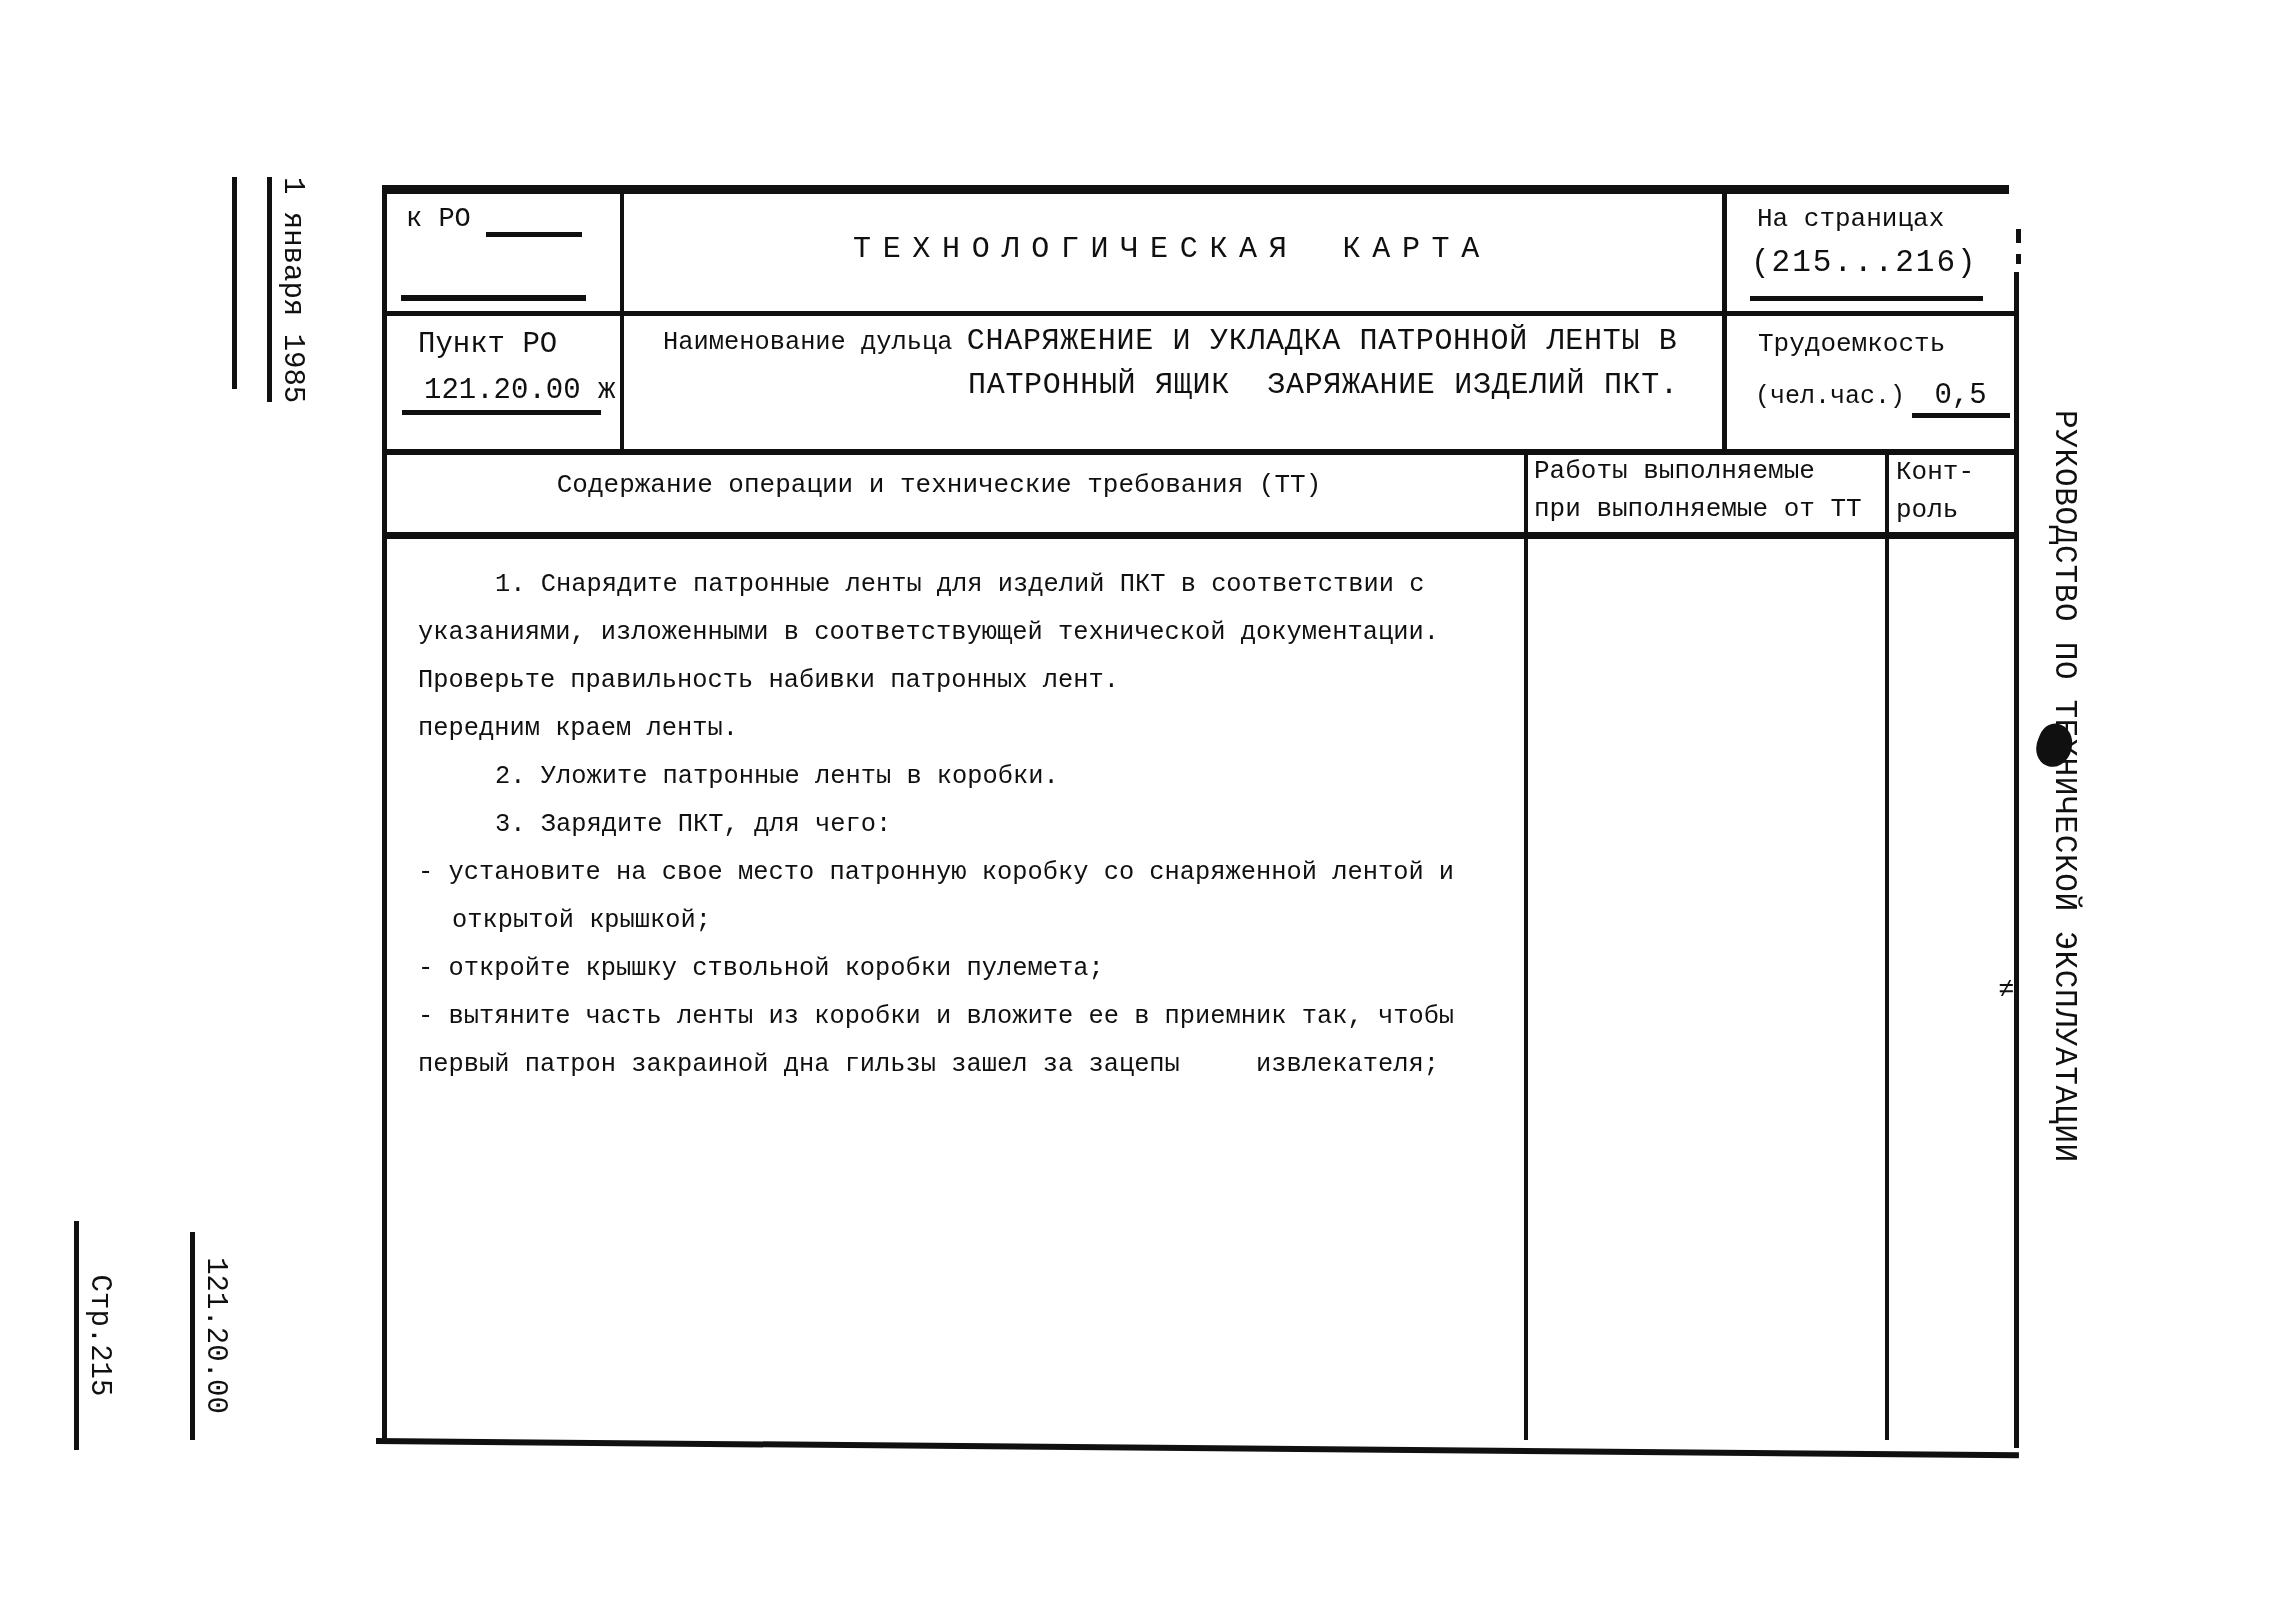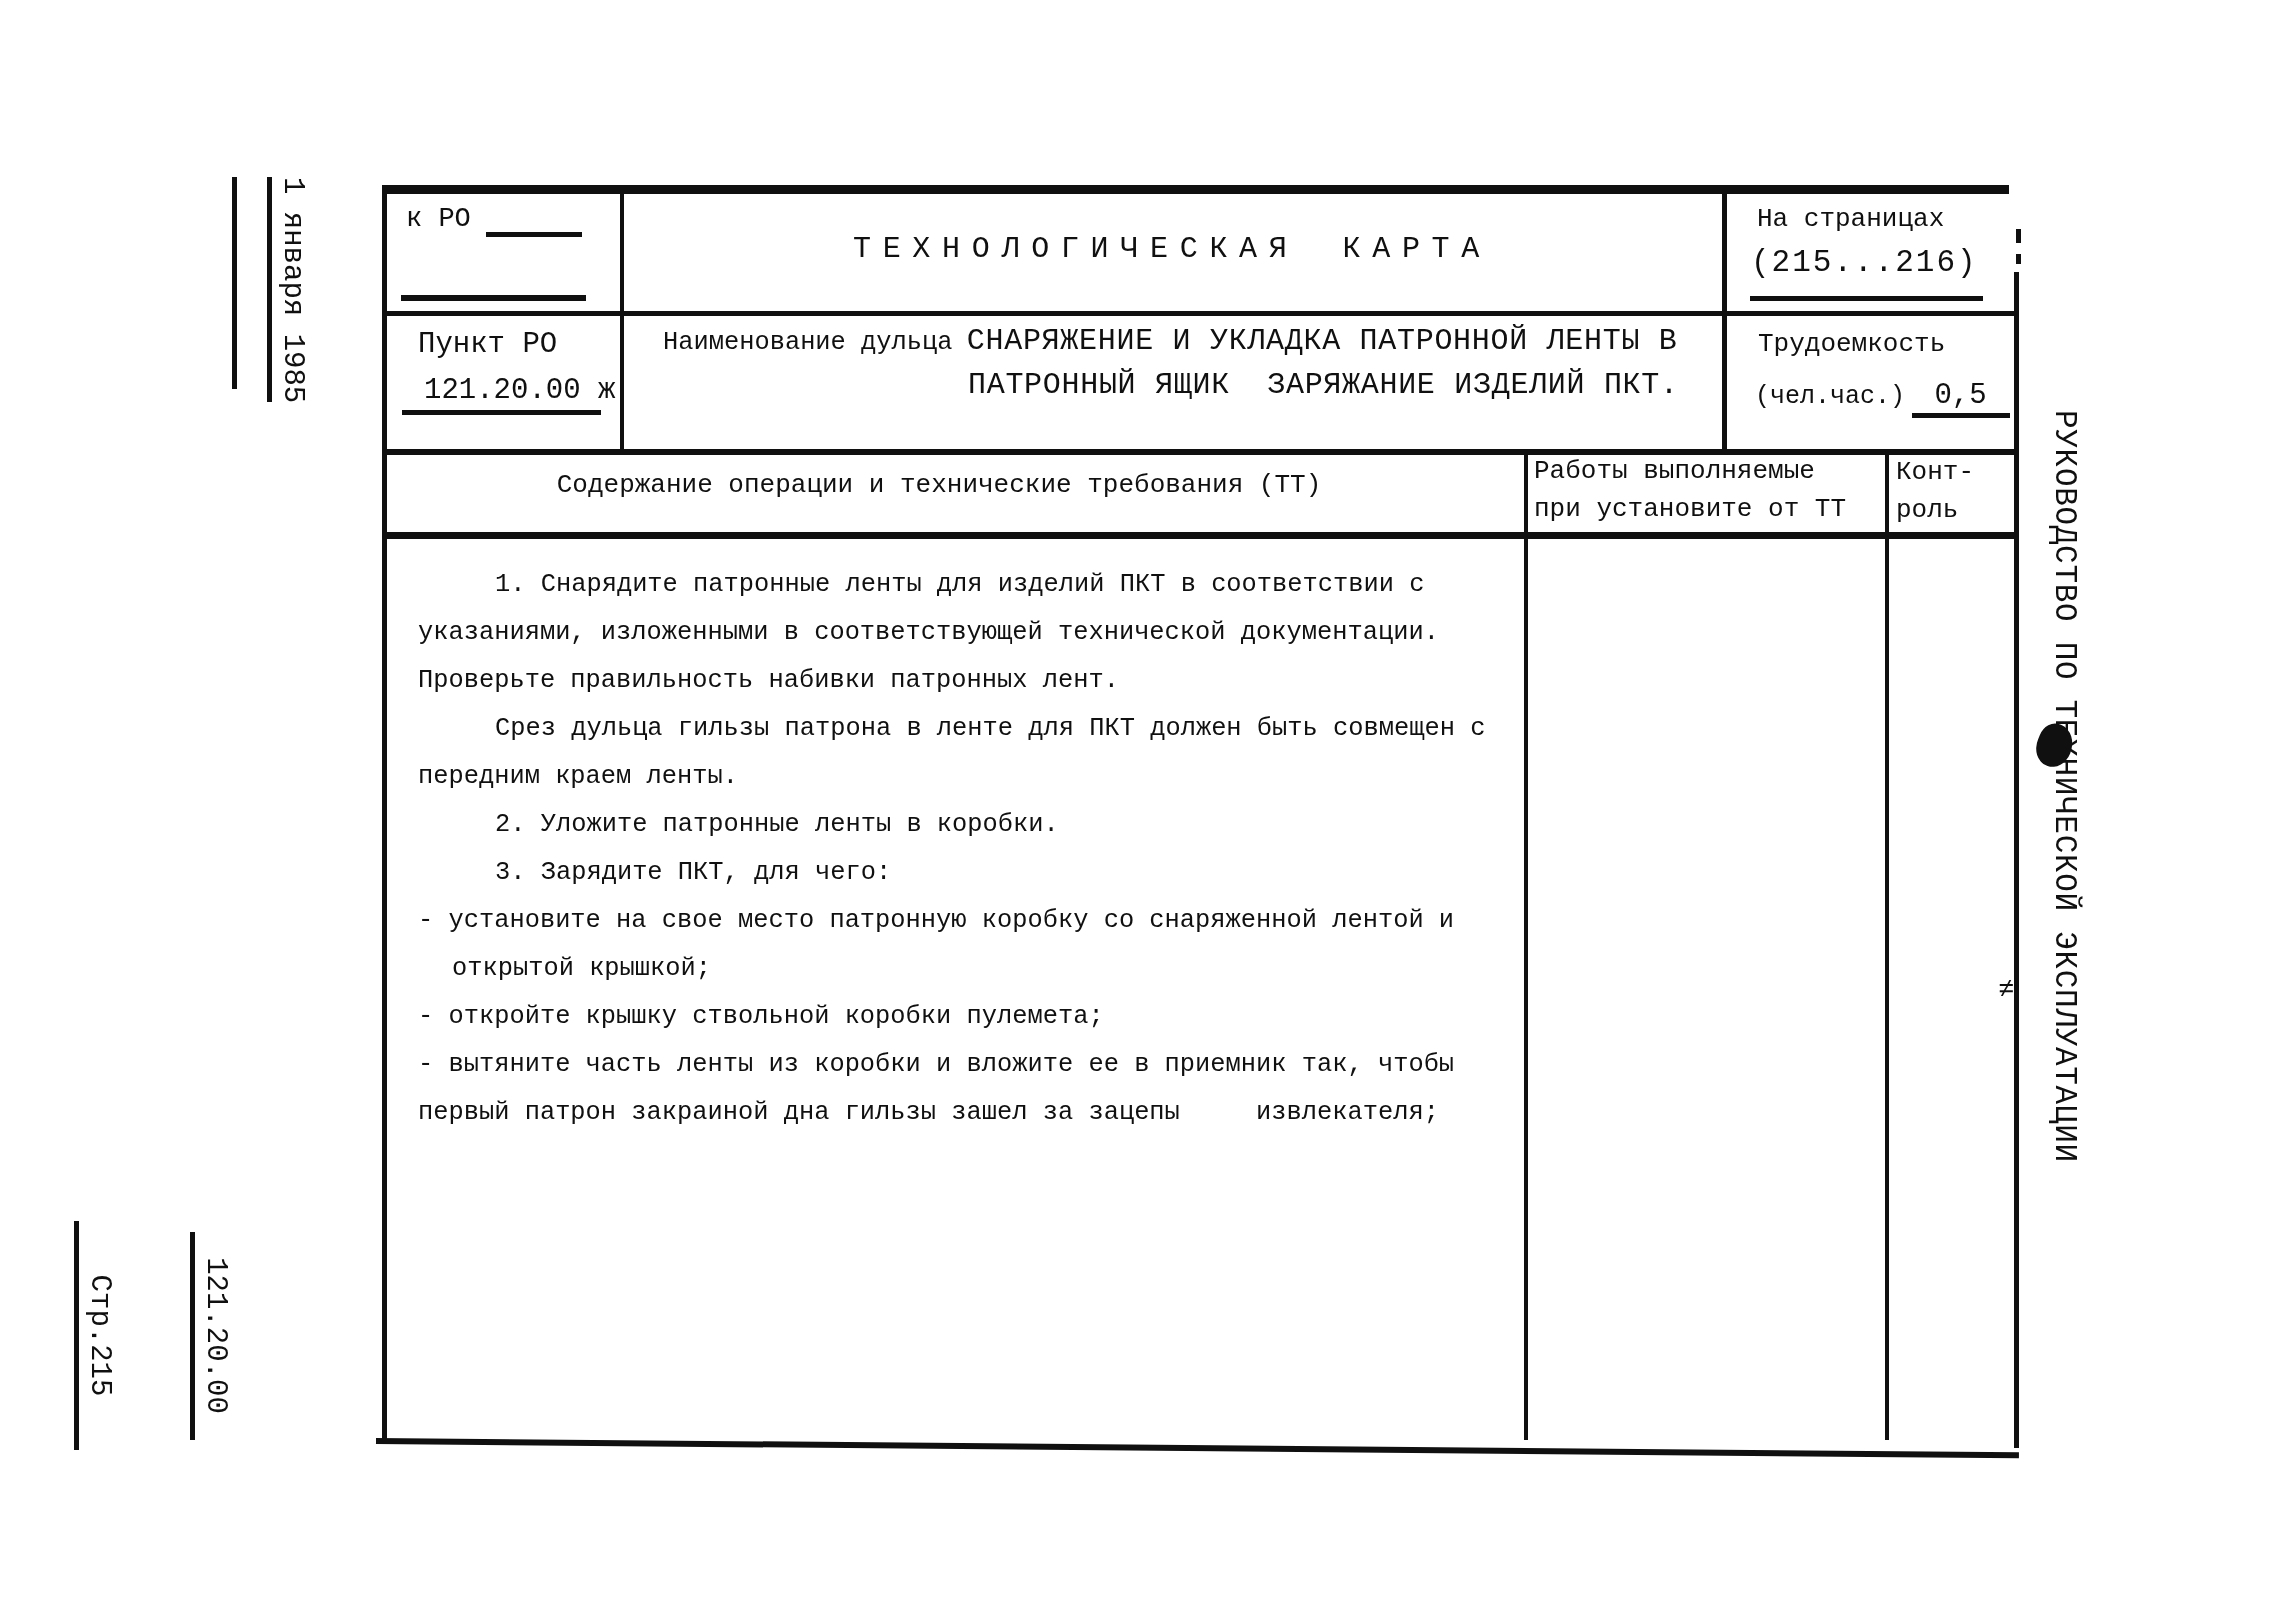--- a/index.html
+++ b/index.html
@@ -90,29 +90,28 @@
       <span class="work-caps">СНАРЯЖЕНИЕ И УКЛАДКА ПАТРОННОЙ ЛЕНТЫ В</span>
     </div>
     <div class="work-l2 work-caps">ПАТРОННЫЙ ЯЩИК  ЗАРЯЖАНИЕ ИЗДЕЛИЙ ПКТ.</div>
   </div>
 
   <div class="t labor-label">Трудоемкость</div>
   <div class="t labor-line2"><span>(чел.час.)</span><span class="labor-value">0,5</span></div>
 
   <div class="t colhead1">Содержание операции и технические требования (ТТ)</div>
   <div class="t colhead2a">Работы выполняемые</div>
-  <div class="t colhead2b">при установите от ТТ</div>
+  <div class="t colhead2b">при выполняемые от ТТ</div>
   <div class="t colhead3a">Конт-</div>
   <div class="t colhead3b">роль</div>
 
   <div class="bodytext">
       <div class="bline ind1">1. Снарядите патронные ленты для изделий ПКТ в соответствии с</div>
       <div class="bline ind0">указаниями, изложенными в соответствующей технической документации.</div>
       <div class="bline ind0">Проверьте правильность набивки патронных лент.</div>
-      <div class="bline ind1">Срез дульца гильзы патрона в ленте для ПКТ должен быть совмещен с</div>
       <div class="bline ind0">передним краем ленты.</div>
       <div class="bline ind1">2. Уложите патронные ленты в коробки.</div>
       <div class="bline ind1">3. Зарядите ПКТ, для чего:</div>
       <div class="bline ind0">- установите на свое место патронную коробку со снаряженной лентой и</div>
       <div class="bline ind2">открытой крышкой;</div>
       <div class="bline ind0">- откройте крышку ствольной коробки пулемета;</div>
       <div class="bline ind0">- вытяните часть ленты из коробки и вложите ее в приемник так, чтобы</div>
       <div class="bline ind0">первый патрон закраиной дна гильзы зашел за зацепы     извлекателя;</div>
     </div>
 

